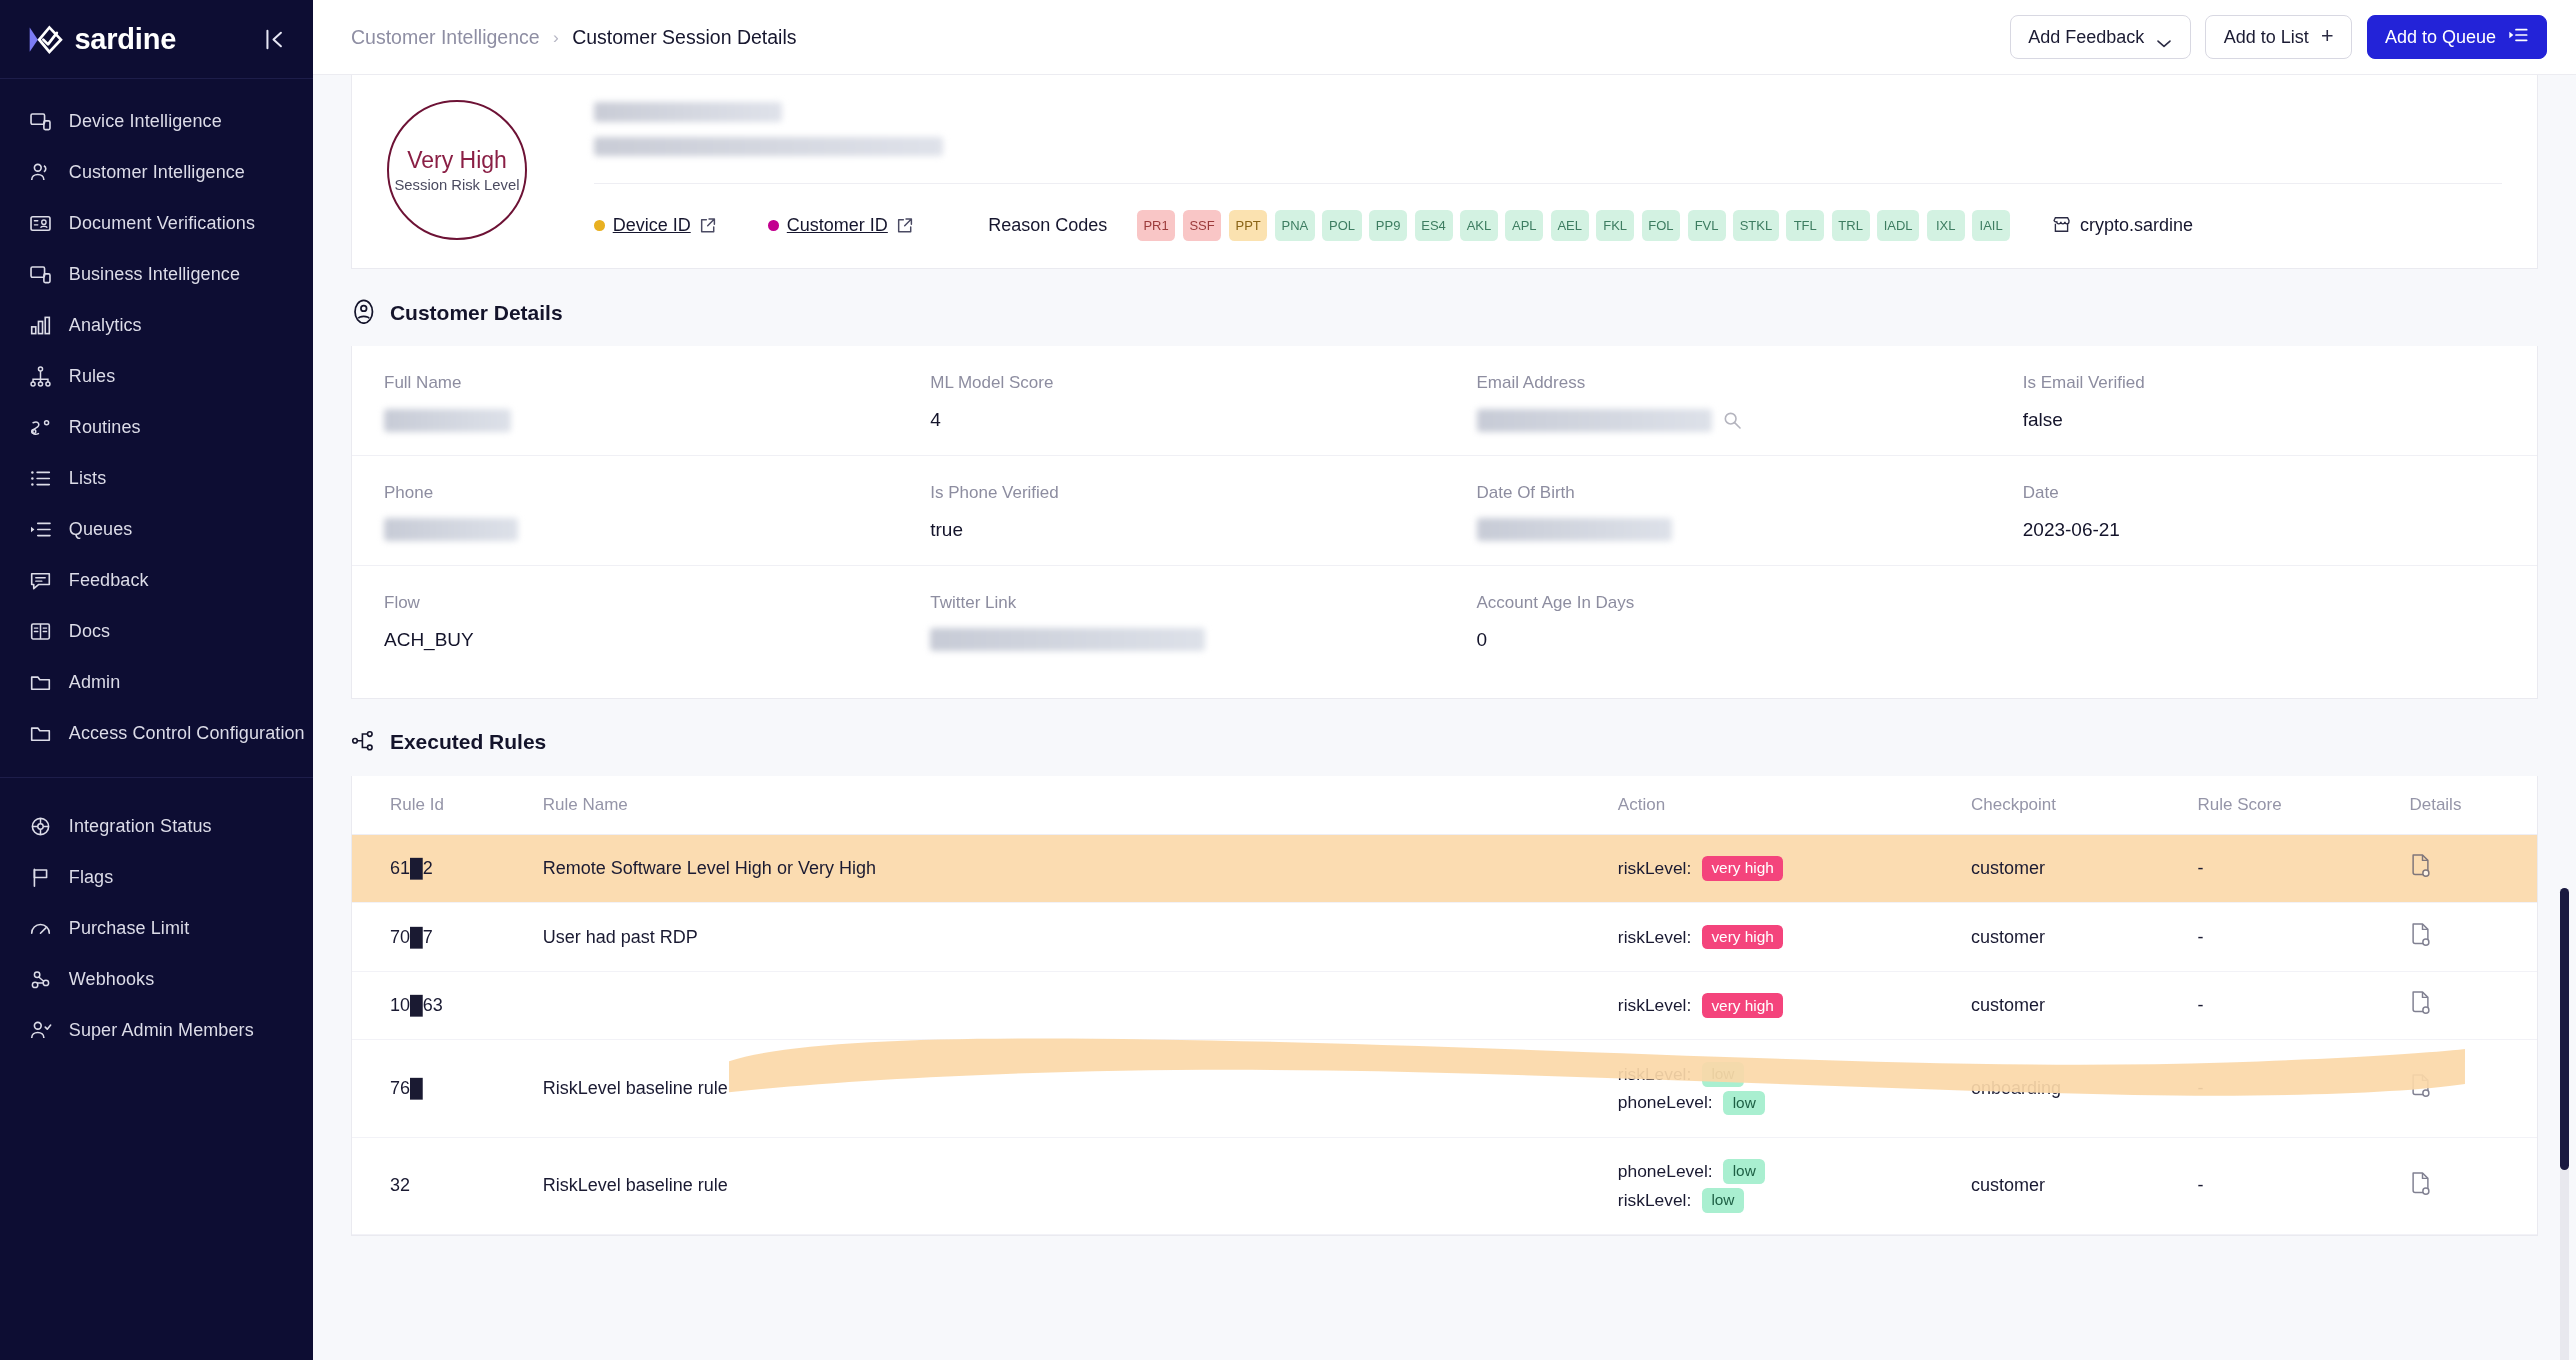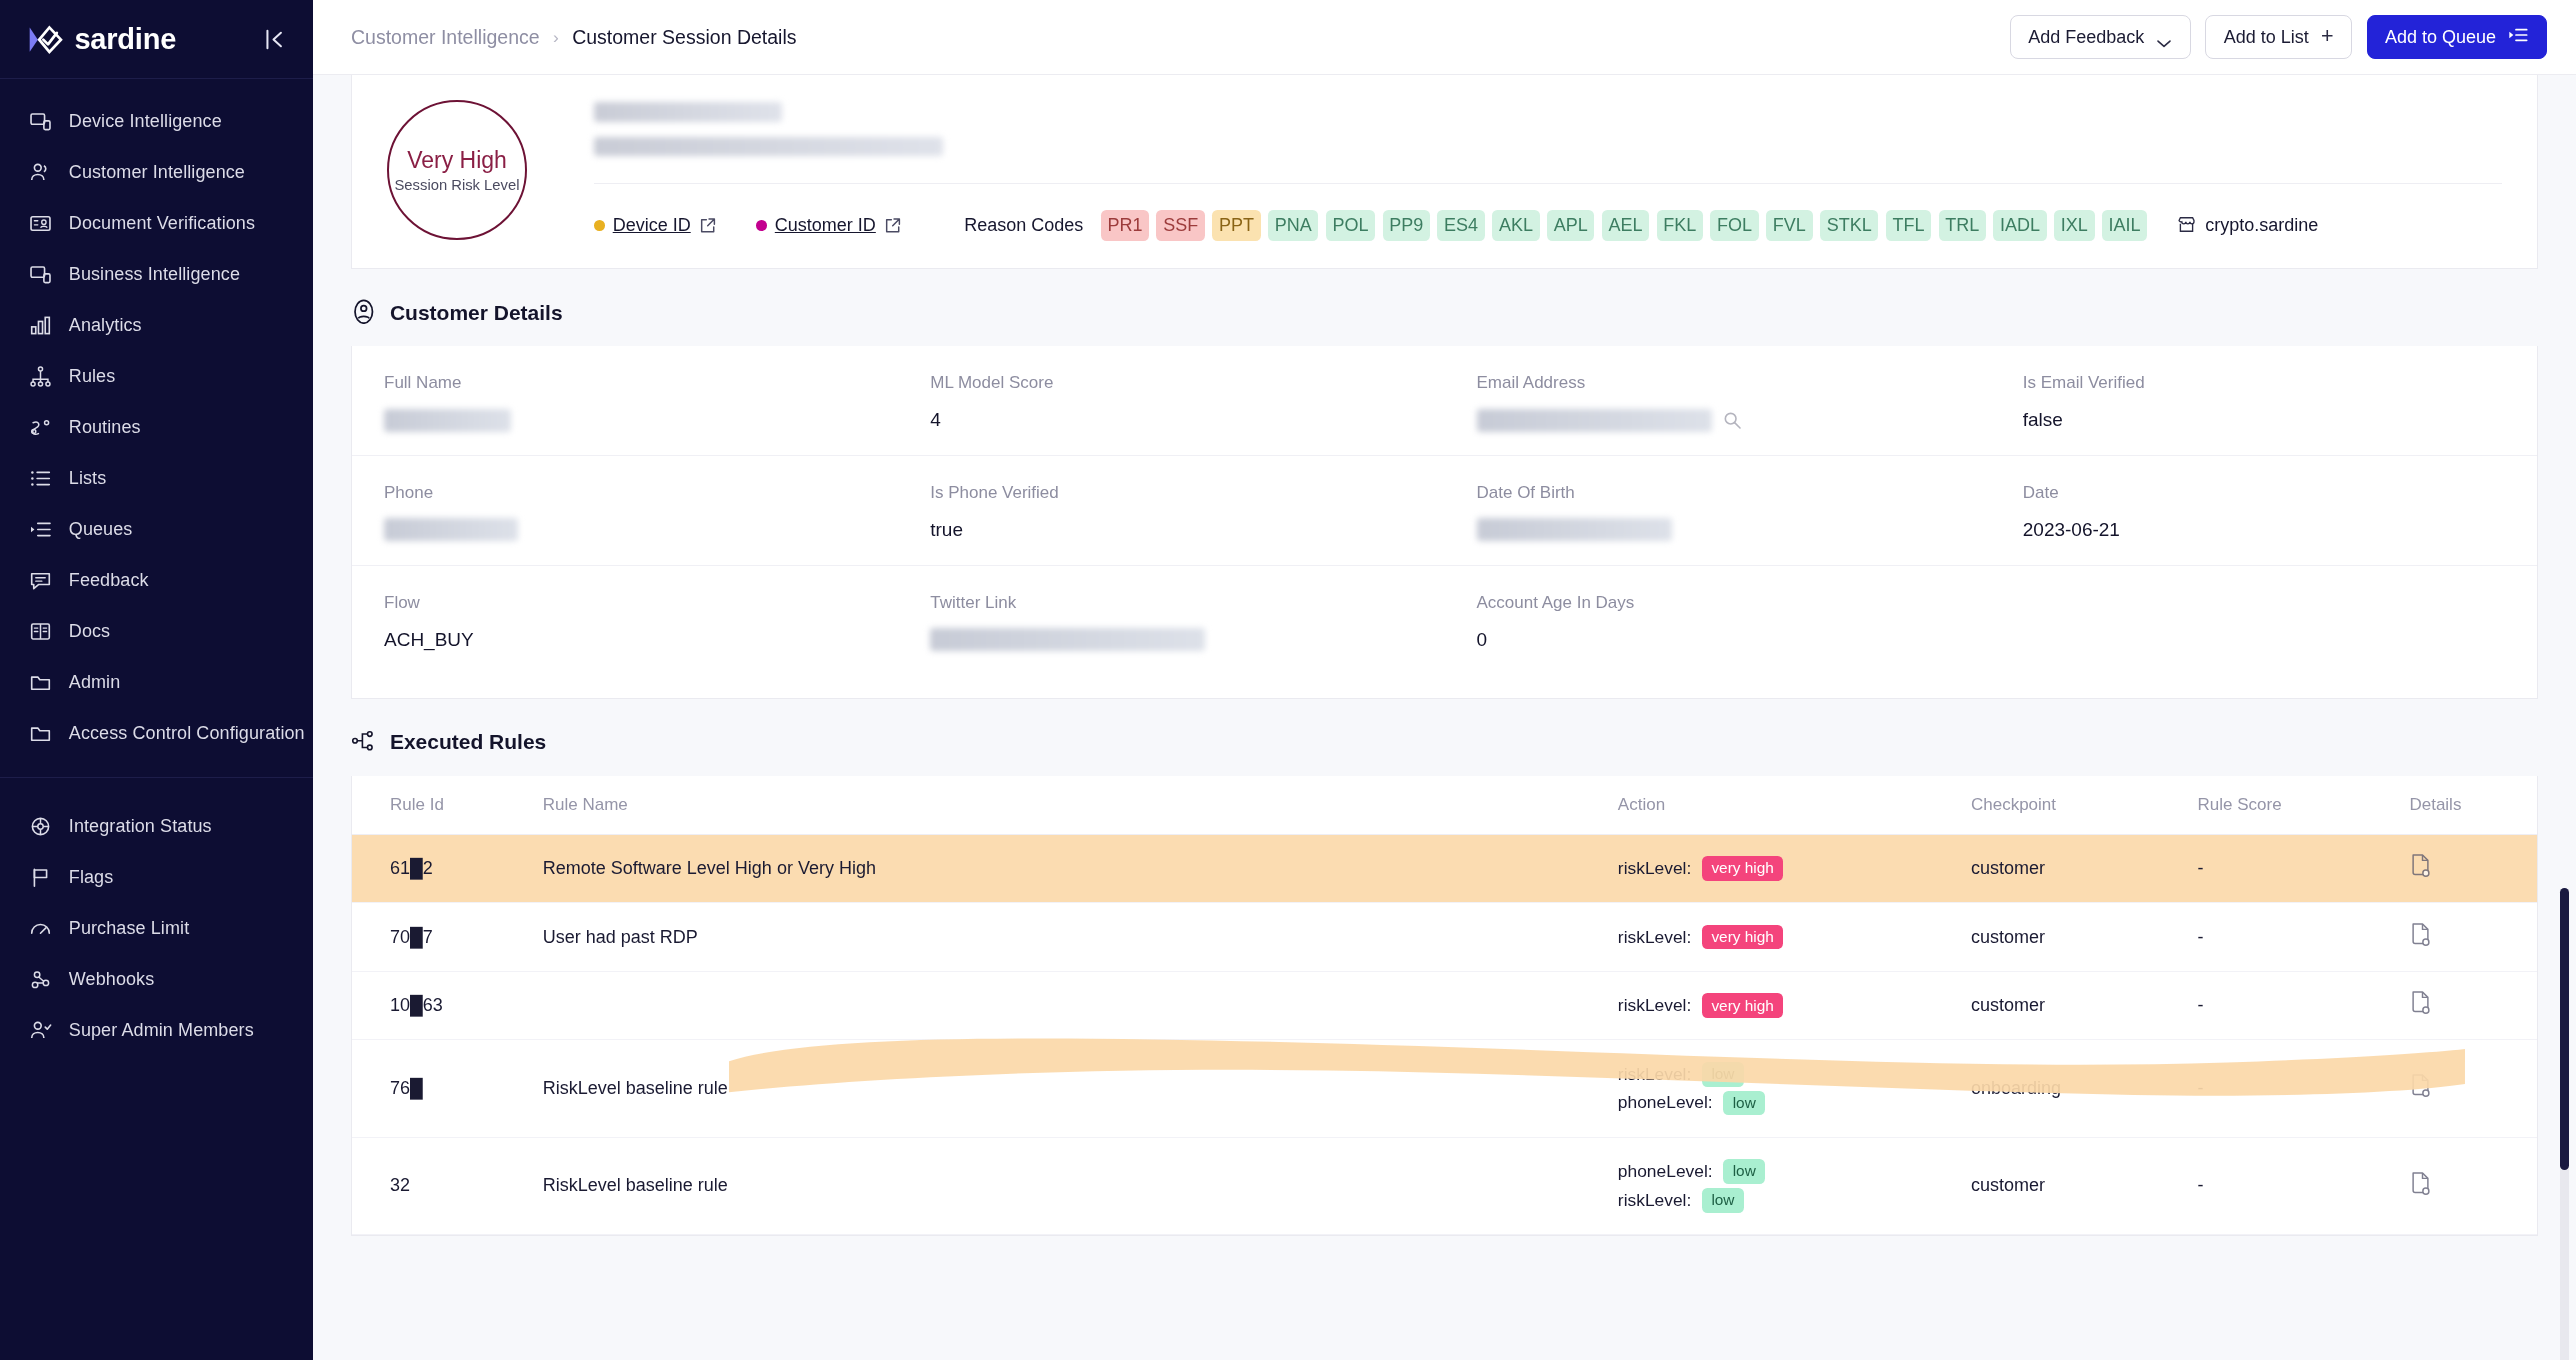--- a/index.html
+++ b/index.html
@@ -92,33 +92,33 @@
     display: flex; flex-direction: column; align-items: center; justify-content: center;
     margin-top: 8px;
   }
   .risk-lvl { font-size: 23px; color: #8a1f45; line-height: 1.1; }
   .risk-sub { font-size: 14.8px; color: #4b4b60; margin-top: 4px; }
   .risk-right { flex: 1 1 auto; margin-left: 67px; padding-top: 9.4px; }
   .blur-bar { background: linear-gradient(90deg,#c9ccd6,#dfe2ea); filter: blur(3.4px); border-radius: 3.4px; }
   .bb1 { width: 188px; height: 20px; }
   .bb2 { width: 349px; height: 19px; margin-top: 14.8px; }
   .risk-divider { height: 0.7px; background: #eeeef3; margin: 27px 0 0 0; }
-  .idrow { display: flex; align-items: center; gap: 0; padding-top: 27px; flex-wrap: nowrap; }
+  .idrow { display: flex; align-items: center; gap: 12px; padding-top: 27px; flex-wrap: nowrap; }
   .idpill { display: flex; align-items: center; gap: 8px; margin-right: 40px; }
   .dot { width: 10.7px; height: 10.7px; border-radius: 50%; flex: 0 0 10.7px; }
   .dot.amber { background: #e8b021; }
   .dot.magenta { background: #c3008f; }
   .idlink { font-size: 18px; color: #16162e; text-decoration: underline; cursor: pointer; }
   .ext { width: 17.4px; height: 17.4px; }
   .rc-label { font-size: 18px; color: #16162e; margin: 0 17.4px 0 23px; white-space: nowrap; }
   .rc-list { display: flex; align-items: center; gap: 7.4px; }
   .rc {
     min-width: 38px; height: 31px; border-radius: 5.4px;
     display: inline-flex; align-items: center; justify-content: center;
-    font-size: 18px; padding: 0 6.7px; white-space: nowrap;
+    font-size: 13px; padding: 0 6.7px; white-space: nowrap;
   }
   .rc.red { background: #f9c6c6; color: #9c3b3b; }
   .rc.amber { background: #fbe2b0; color: #8a6416; }
   .rc.green { background: #d3f2e2; color: #3d7d61; }
   .merchant { display: flex; align-items: center; gap: 9.4px; margin-left: 29.5px; }
   .merchant-name { font-size: 18px; color: #16162e; white-space: nowrap; }
 
   
   .sec-head { display: flex; align-items: center; gap: 13.4px; padding: 29.5px 38px 20px 38px; }
   .sec-head svg { width: 25.5px; height: 25.5px; }

